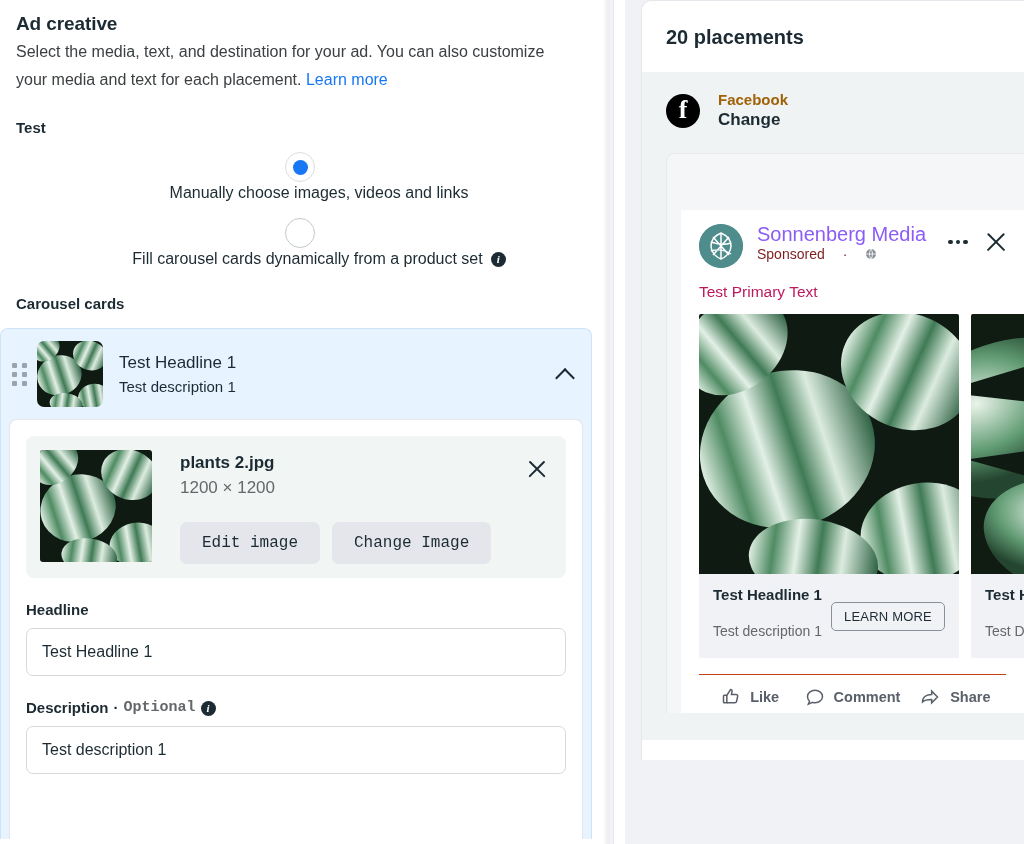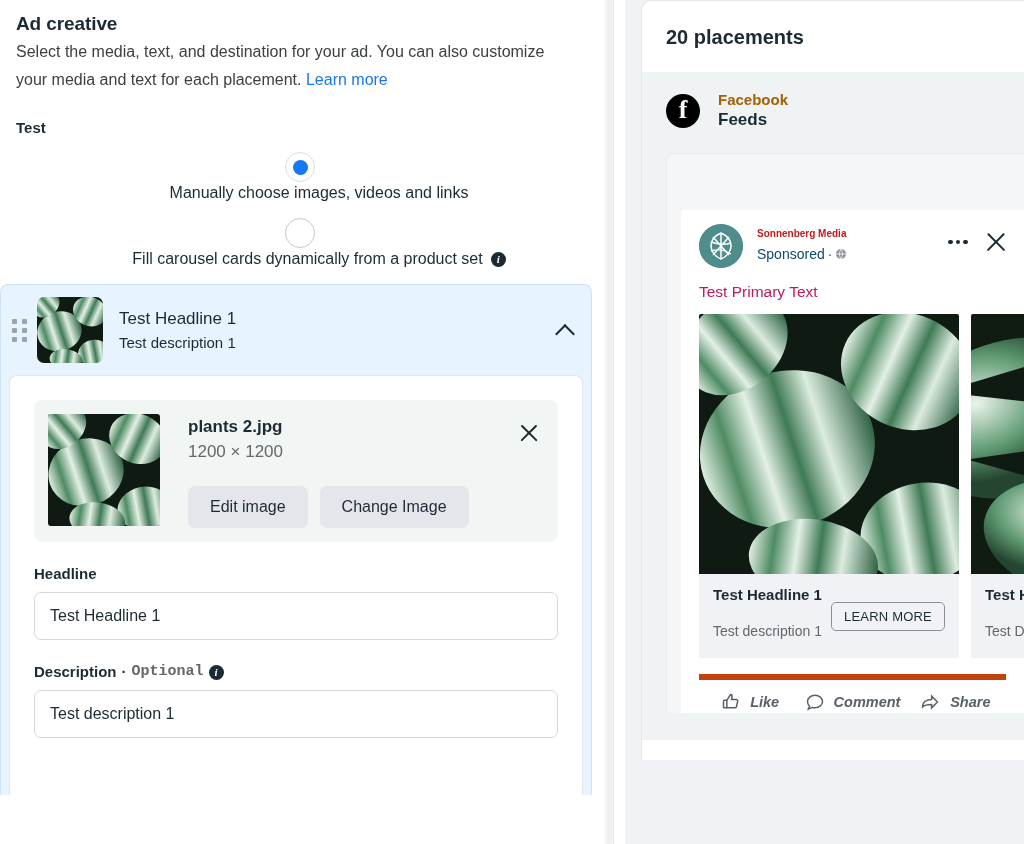--- a/index.html
+++ b/index.html
@@ -95,38 +95,38 @@
     border-left: 2.2px solid #1c2b33; border-top: 2.2px solid #1c2b33;
     transform: rotate(45deg);
   }
 
   .cc-body {
     background: #ffffff;
     border-radius: 8px 8px 0 0;
     margin: 0 8px;
     border: 1px solid #e4e6eb;
     border-bottom: none;
-    padding: 24px;
+    padding: 16px;
     min-height: 420px;
   }
 
   
   .media-strip {
     display: flex; background: #f1f5f4; border-radius: 8px;
     padding: 14px; align-items: flex-start; position: relative;
   }
   .ms-thumb { width: 112px; height: 112px; border-radius: 3px; flex: 0 0 auto; overflow: hidden; }
   .ms-info { margin-left: 28px; flex: 1 1 auto; padding-top: 2px; }
   .ms-name { font-size: 17px; font-weight: bold; color: #1c2b33; line-height: 22px; }
   .ms-dims { font-size: 17px; color: #65676b; line-height: 24px; margin-top: 2px; }
   .ms-btns { display: flex; gap: 12px; margin-top: 22px; }
   .gbtn {
     background: #e4e6eb; border: none; border-radius: 7px;
     padding: 11px 22px; font-size: 16px; color: #1c2b33;
-    font-family: Liberation Sans, sans-serif; cursor: pointer; line-height: 20px;
+    font-family: Liberation Mono, monospace; cursor: pointer; line-height: 20px;
   }
   .x-btn {
     position: absolute; right: 18px; top: 22px; width: 22px; height: 22px;
     cursor: pointer;
   }
   .x-btn::before, .x-btn::after {
     content: ""; position: absolute; left: 0; top: 10px; width: 22px; height: 2.4px;
     background: #1c2b33; border-radius: 1px;
   }
   .x-btn::before { transform: rotate(45deg); }
@@ -206,22 +206,22 @@
   .fb-post {
     background: #fff; margin-left: 14px; height: 505px; overflow: hidden;
     border-radius: 2px 0 0 0;
   }
   .post-head { display: flex; align-items: flex-start; padding: 14px 0 0 18px; }
   .avatar {
     width: 44px; height: 44px; border-radius: 50%; flex: 0 0 auto;
     background: #4f8c8c; position: relative; overflow: hidden;
   }
   .post-who { margin-left: 14px; flex: 1 1 auto; }
-  .post-brand { font-size: 10px; font-weight: bold; color: #b91c1c; line-height: 20px; }
-  .post-spon { font-size: 14px; color: #0c4a6e; line-height: 18px; margin-top: 1px; display: flex; align-items: center; gap: 3px; }
+  .post-brand { font-size: 20px; font-weight: normal; color: #8b5cf6; line-height: 20px; }
+  .post-spon { font-size: 14px; color: #7f1d1d; line-height: 18px; margin-top: 1px; display: flex; align-items: center; gap: 18px; }
   .dots-btn { width: 28px; height: 24px; display: flex; align-items: center; justify-content: center; gap: 3px; cursor: pointer; margin-top: 6px; }
   .dots-btn i { width: 4.5px; height: 4.5px; background: #1c2b33; border-radius: 50%; display: block; }
   .close-x { width: 24px; height: 24px; position: relative; margin: 6px 16px 0 12px; cursor: pointer; flex: 0 0 auto; }
   .close-x::before, .close-x::after {
     content: ""; position: absolute; left: 0; top: 11px; width: 24px; height: 2.4px;
     background: #1c2b33; border-radius: 1px;
   }
   .close-x::before { transform: rotate(45deg); }
   .close-x::after  { transform: rotate(-45deg); }
 
@@ -235,21 +235,21 @@
   .ad-caption { background: #f0f2f5; padding: 11px 14px 13px 14px; position: relative; min-height: 84px; }
   .ad-head { font-size: 15px; font-weight: bold; color: #1c2b33; line-height: 20px; white-space: nowrap; }
   .ad-desc { font-size: 14px; color: #65676b; line-height: 18px; margin-top: 17px; white-space: nowrap; }
   .cta-btn {
     position: absolute; right: 14px; top: 28px;
     border: 1px solid #8a9099; border-radius: 5px; background: transparent;
     font-size: 13px; color: #1c2b33; padding: 6px 12px; line-height: 15px;
     font-family: "Liberation Sans", sans-serif; cursor: pointer; letter-spacing: .2px;
   }
 
-  .engage { margin: 16px 18px 0 18px; border-top: 6px solid #c2410c; display: flex; padding-top: 12px; font-style: italic; }
+  .engage { margin: 16px 18px 0 18px; border-top: 1px solid #c2410c; display: flex; padding-top: 12px; }
   .eng-item { flex: 1 1 0; display: flex; align-items: center; justify-content: center; gap: 9px; cursor: pointer; }
   .eng-lbl { font-size: 14.5px; font-weight: bold; color: #5a6069; }
 
   
   .leafimg { width: 100%; height: 100%; display: block; }
 </style>
 </head>
 <body>
 
 <div class="screen">
@@ -302,20 +302,21 @@
       </div>
 
       <div class="radio-row">
         <span class="radio"></span>
         <span class="radio-label">
           <span>Fill carousel cards dynamically from a product set</span>
           <span class="info-ico">i</span>
         </span>
       </div>
 
+      <div class="subhead">Carousel cards</div>
     </div>
 
     <div class="carousel-card">
       <div class="cc-header">
         <span class="drag-handle">
           <i></i>
             <i></i>
             <i></i>
             <i></i>
             <i></i>
@@ -376,21 +377,21 @@
     <div class="placements-card">
       <div class="placements-title">20 placements</div>
 
       <div class="placement-body">
         <div class="pl-head">
           <span class="fb-ico">
               <span>f</span>
             </span>
           <span class="pl-names">
             <div class="pl-net">Facebook</div>
-            <div class="pl-name">Feeds</div>
+            <div class="pl-name">Change</div>
           </span>
         </div>
 
         <div class="preview-shell">
           <div class="fb-post">
 
             <div class="post-head">
               <span class="avatar">
                 <svg width="44" height="44" viewBox="0 0 44 44" aria-hidden="true">
                   <circle cx="22" cy="22" r="22" fill="#4f8c8c"></circle>

